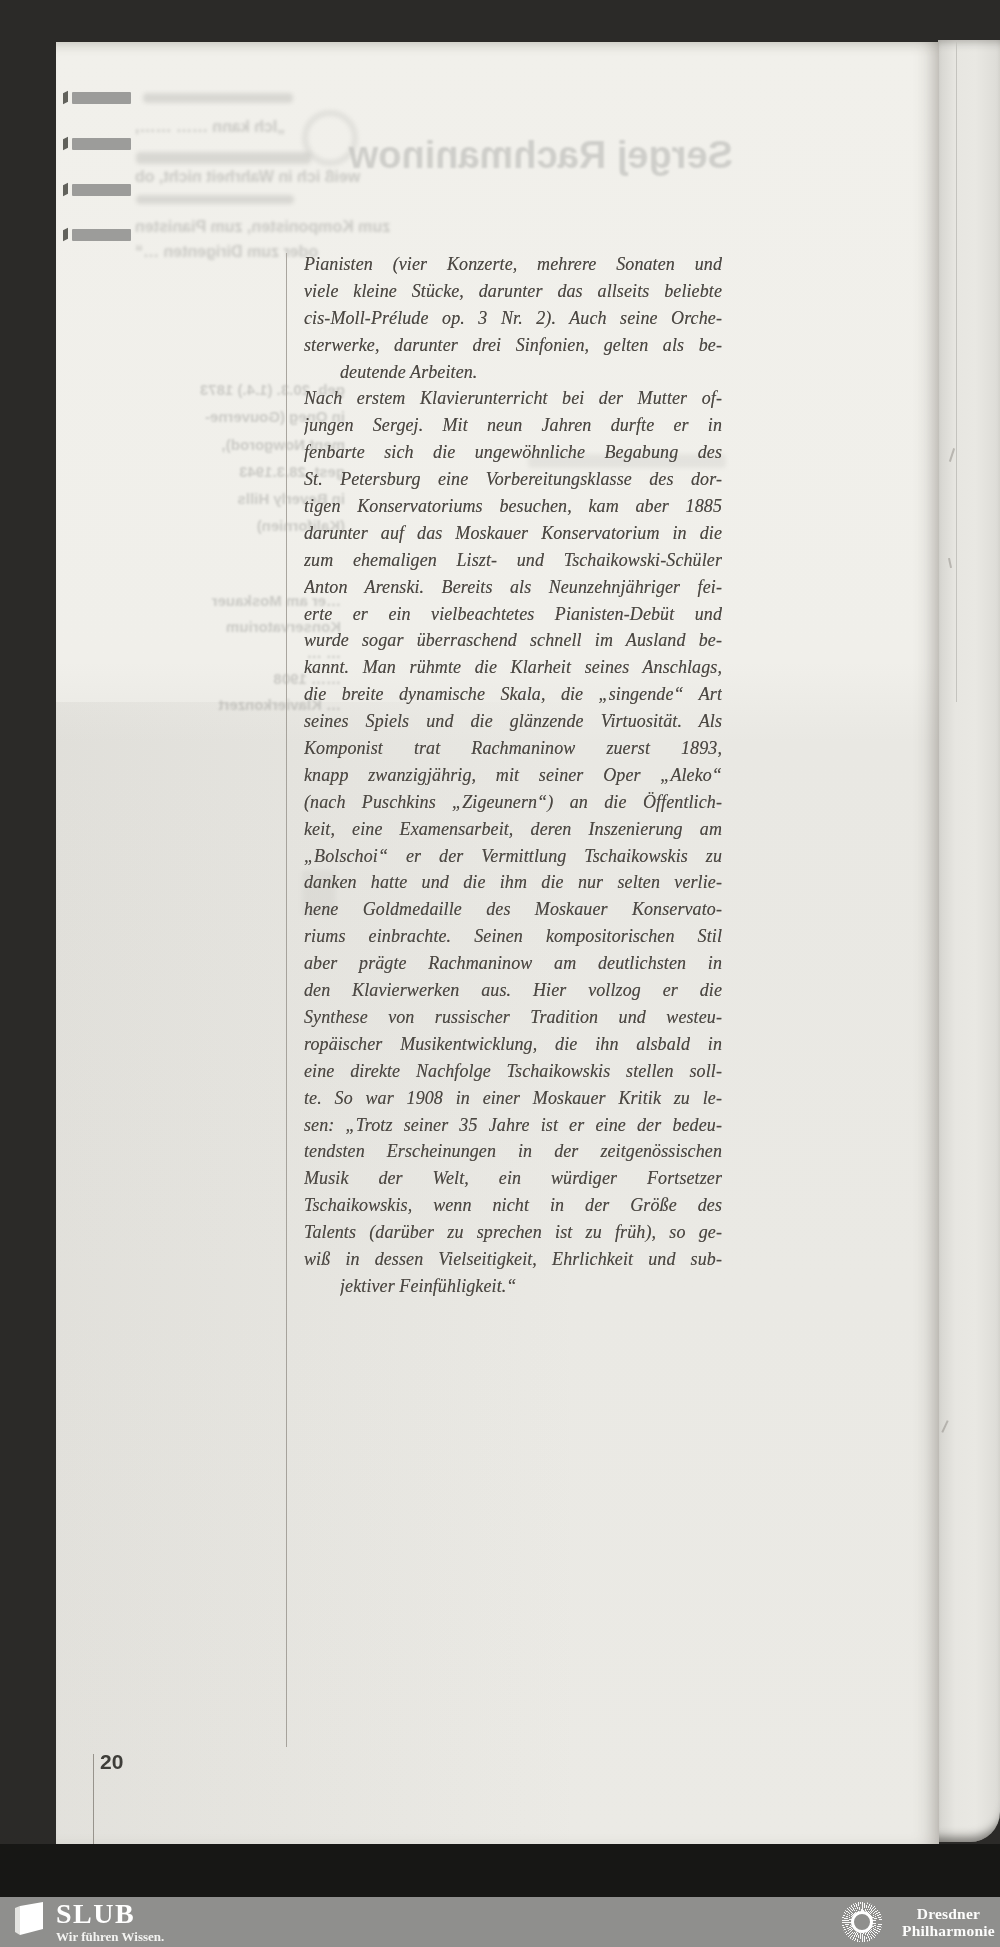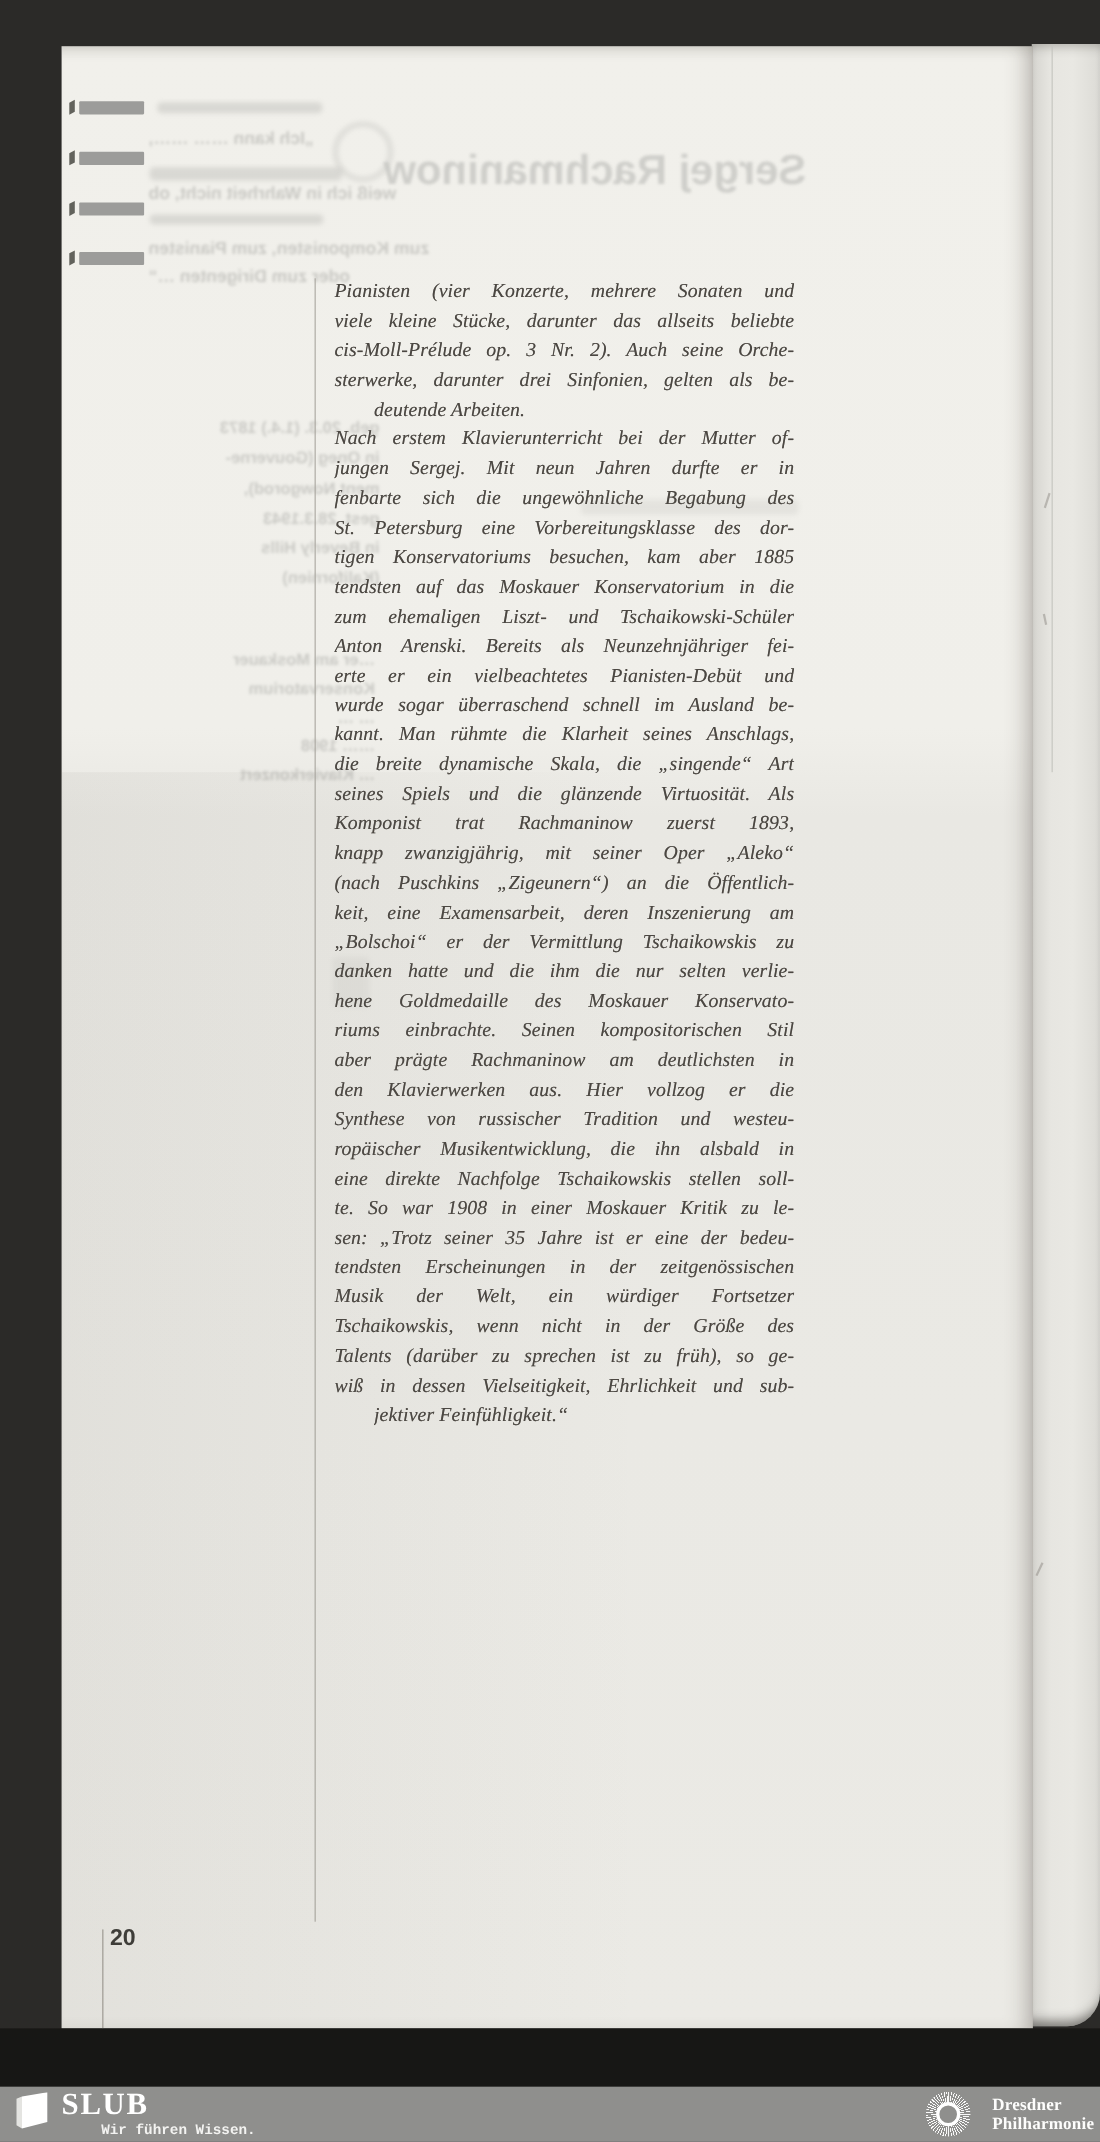--- a/index.html
+++ b/index.html
@@ -78,31 +78,31 @@
 
   
   .bottom-band{position:absolute;left:0;top:1844px;width:1000px;height:53px;background:#171715;}
 
   
   .footer{position:absolute;left:0;top:1897px;width:1000px;height:64px;background:#8f8f8d;}
   .slub-group{position:absolute;left:12px;top:0;height:50px;}
   .slub-book{position:absolute;left:1px;top:5px;}
   .slub-name{position:absolute;left:44px;top:1px;font-family:"Liberation Serif",serif;
     font-weight:bold;font-size:28px;letter-spacing:1.5px;color:#ffffff;}
-  .slub-tagline{position:absolute;left:44px;top:32px;font-family:Liberation Mono, monospace;
-    font-weight:bold;font-size:13px;color:#f3f3f1;white-space:nowrap;margin-left:36px;}
+  .slub-tagline{position:absolute;left:44px;top:32px;font-family:Liberation Serif, serif;
+    font-weight:bold;font-size:13px;color:#f3f3f1;white-space:nowrap;}
   .phil-group{position:absolute;left:840px;top:0;height:50px;}
   .spokes{position:absolute;left:0;top:3px;width:44px;height:44px;border-radius:50%;
     background:repeating-conic-gradient(rgba(255,255,255,.95) 0deg 2.6deg, rgba(255,255,255,0) 2.6deg 7.4deg);
     -webkit-mask:radial-gradient(circle at 50% 50%, transparent 0 8px, #000 8.5px 20px, transparent 20.5px);
             mask:radial-gradient(circle at 50% 50%, transparent 0 8px, #000 8.5px 20px, transparent 20.5px);}
   .spokes-ring{position:absolute;left:11px;top:14px;width:16px;height:16px;border:3px solid #ffffff;
     border-radius:50%;}
   .phil-text{position:absolute;left:62px;top:8px;font-family:"Liberation Serif",serif;
-    font-weight:bold;font-size:15.5px;line-height:17px;color:#fdfdfc;letter-spacing:.2px;}
+    font-weight:bold;font-size:15.5px;line-height:17px;color:#fdfdfc;letter-spacing:.2px;text-align:center;}
 </style>
 </head>
 <body>
 
 <div class="stage">
 
   <div class="pages-strip"></div>
 
   <div class="page">
 
@@ -149,21 +149,21 @@
         <div class="tline">Pianisten (vier Konzerte, mehrere Sonaten und</div>
         <div class="tline">viele kleine Stücke, darunter das allseits beliebte</div>
         <div class="tline">cis-Moll-Prélude op. 3 Nr. 2). Auch seine Orche-</div>
         <div class="tline">sterwerke, darunter drei Sinfonien, gelten als be-</div>
         <div class="tline para-end">deutende Arbeiten.</div>
         <div class="tline">Nach erstem Klavierunterricht bei der Mutter of-</div>
         <div class="tline">jungen Sergej. Mit neun Jahren durfte er in</div>
         <div class="tline">fenbarte sich die ungewöhnliche Begabung des</div>
         <div class="tline">St. Petersburg eine Vorbereitungsklasse des dor-</div>
         <div class="tline">tigen Konservatoriums besuchen, kam aber 1885</div>
-        <div class="tline">tendsten auf das Moskauer Konservatorium in die</div>
+        <div class="tline">darunter auf das Moskauer Konservatorium in die</div>
         <div class="tline">zum ehemaligen Liszt- und Tschaikowski-Schüler</div>
         <div class="tline">Anton Arenski. Bereits als Neunzehnjähriger fei-</div>
         <div class="tline">erte er ein vielbeachtetes Pianisten-Debüt und</div>
         <div class="tline">wurde sogar überraschend schnell im Ausland be-</div>
         <div class="tline">kannt. Man rühmte die Klarheit seines Anschlags,</div>
         <div class="tline">die breite dynamische Skala, die „singende“ Art</div>
         <div class="tline">seines Spiels und die glänzende Virtuosität. Als</div>
         <div class="tline">Komponist trat Rachmaninow zuerst 1893,</div>
         <div class="tline">knapp zwanzigjährig, mit seiner Oper „Aleko“</div>
         <div class="tline">(nach Puschkins „Zigeunern“) an die Öffentlich-</div>

